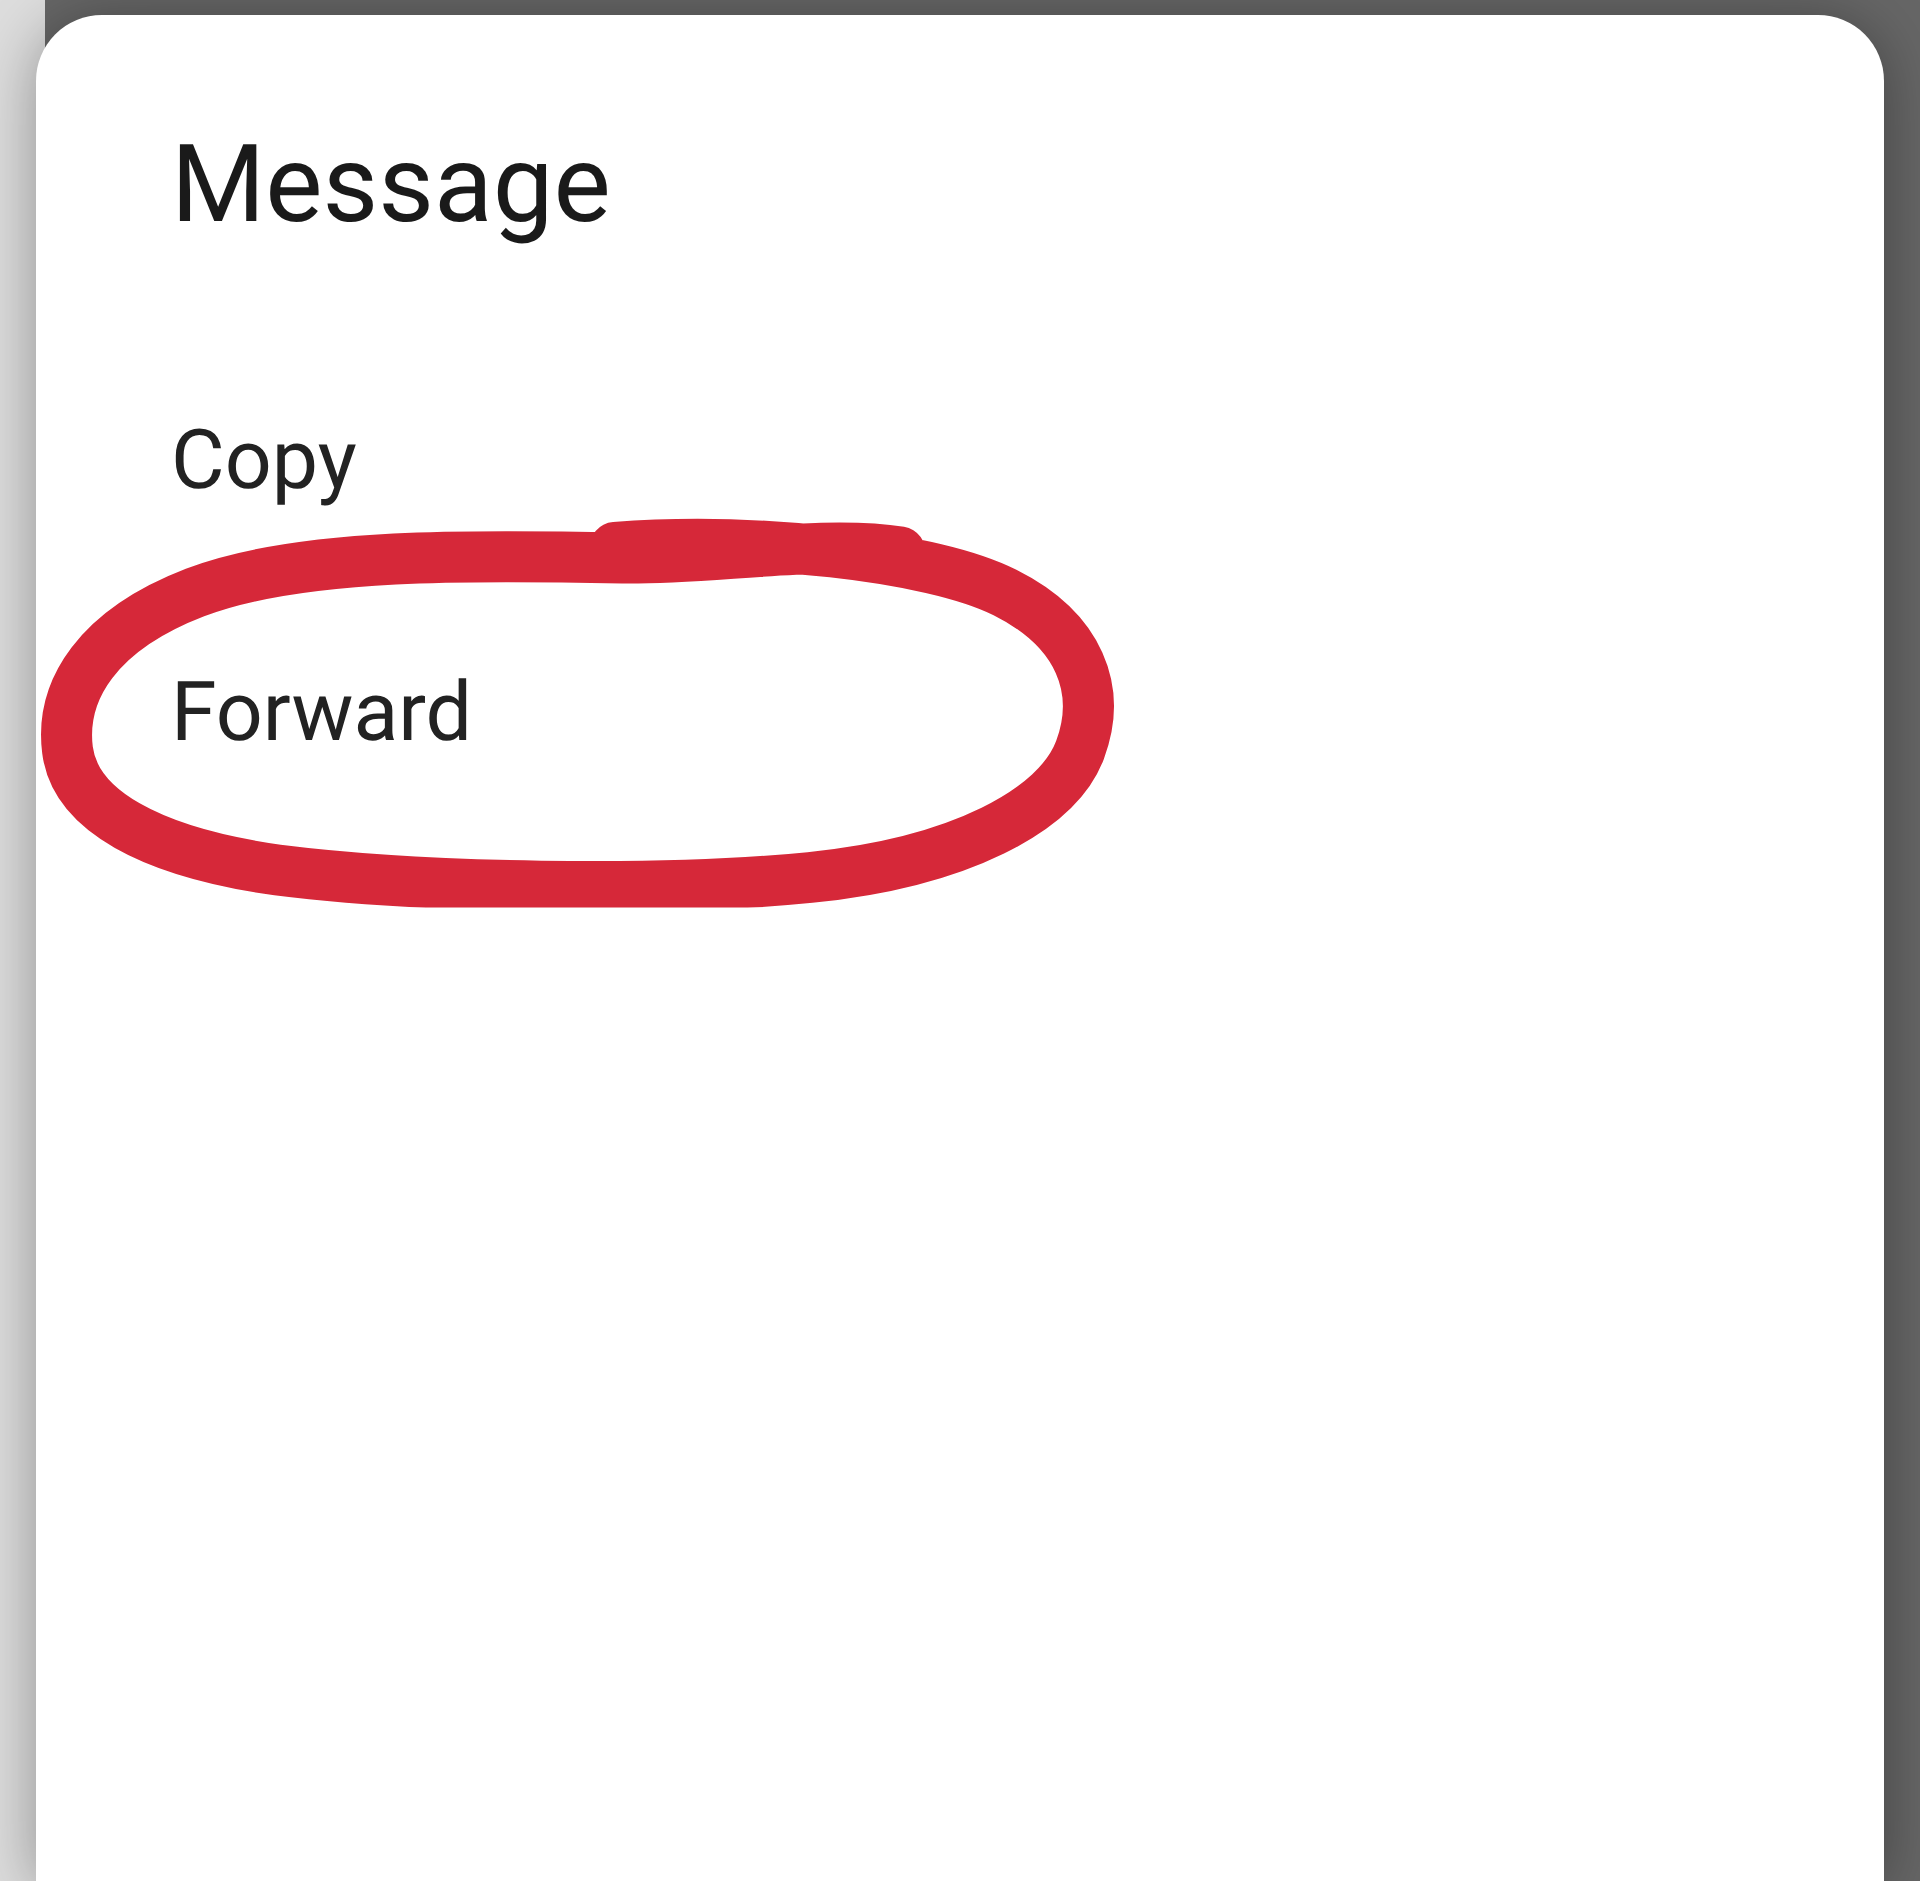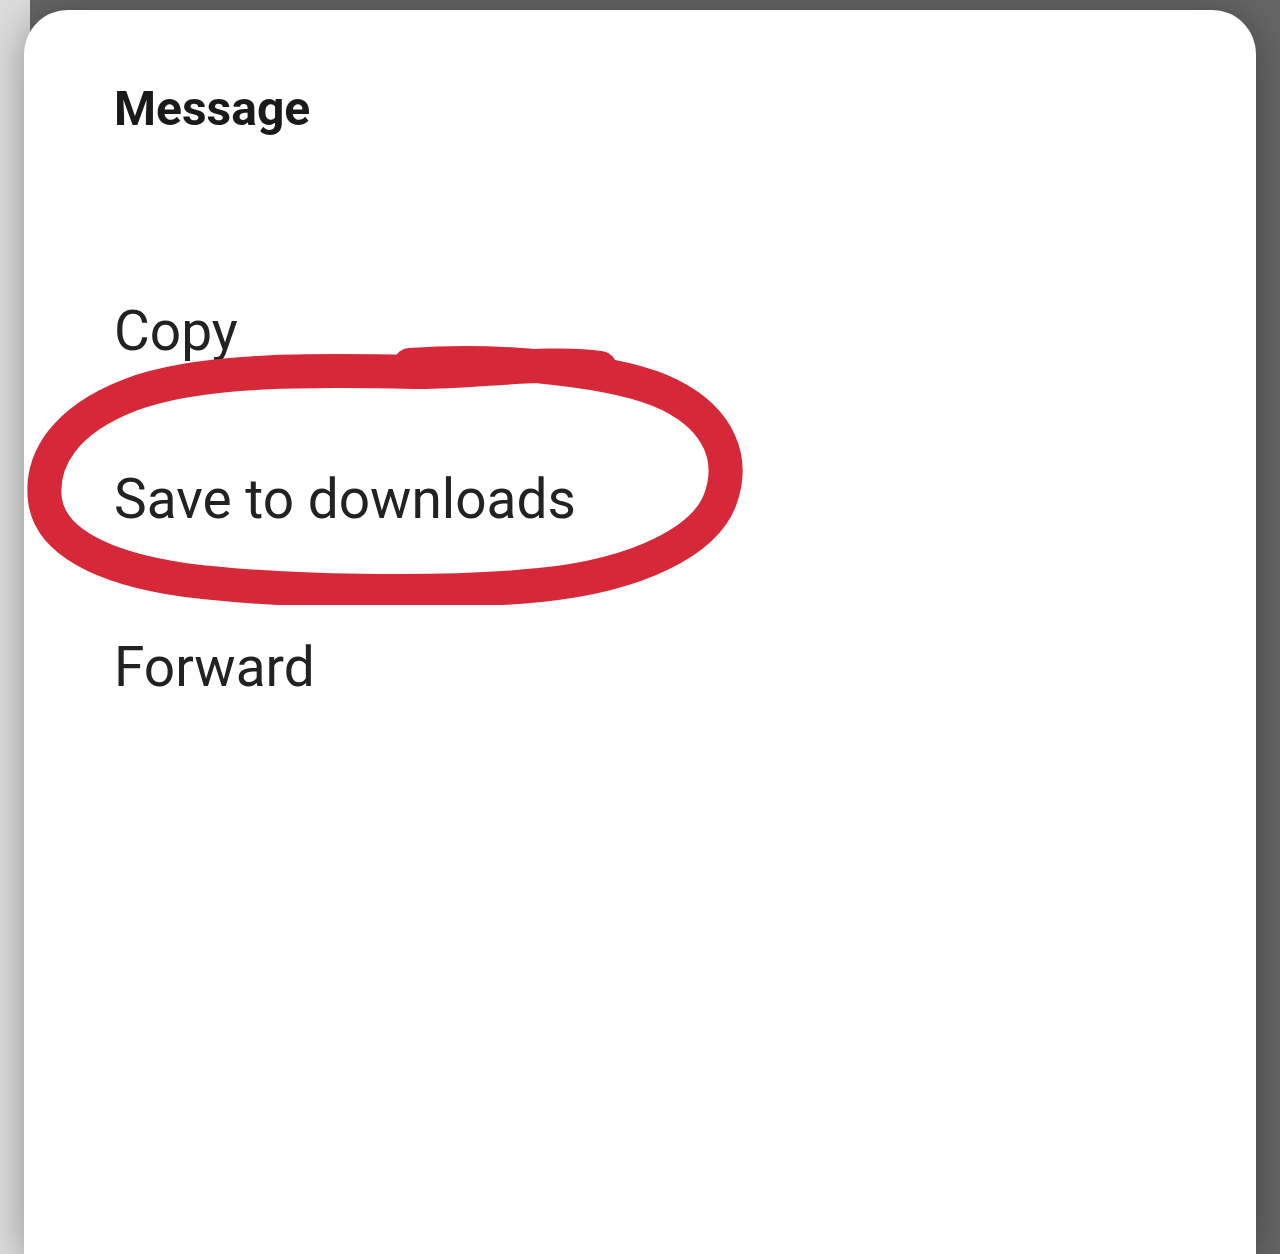--- a/index.html
+++ b/index.html
@@ -38,24 +38,24 @@
       top: 10px;
       left: 24px;
       right: 24px;
       bottom: 0;
       background: #fff;
       border-radius: 44px 44px 0 0;
       box-shadow: 0 4px 40px rgba(0,0,0,0.35);
       padding: 70px 90px 0 90px;
     }
     .dialog-title {
-      font-size: 48px;
-      font-weight: 700;
+      font-size: 72px;
+      font-weight: 400;
       color: #1a1a1a;
-      margin-bottom: 110px;
+      margin-bottom: 58px;
     }
     .menu-list {
       display: flex;
       flex-direction: column;
     }
     .menu-item {
       font-size: 55px;
       font-weight: 400;
       color: #222;
       padding: 52px 0;
@@ -76,21 +76,20 @@
 <body>
 
 <div class="backdrop">
   <div class="backdrop-left-edge"></div>
 </div>
 
 <div class="dialog">
   <h1 class="dialog-title">Message</h1>
   <div class="menu-list">
     <div class="menu-item">Copy</div>
-    <div class="menu-item">Save to downloads</div>
     <div class="menu-item">Forward</div>
   </div>
 </div>
 
 <svg class="annotation-circle" viewBox="0 0 770 265">
   <path d="M 390 25 
            C 480 18, 600 30, 650 55
            C 700 80, 715 120, 700 160
            C 685 200, 620 235, 520 245
            C 420 255, 260 252, 165 240

